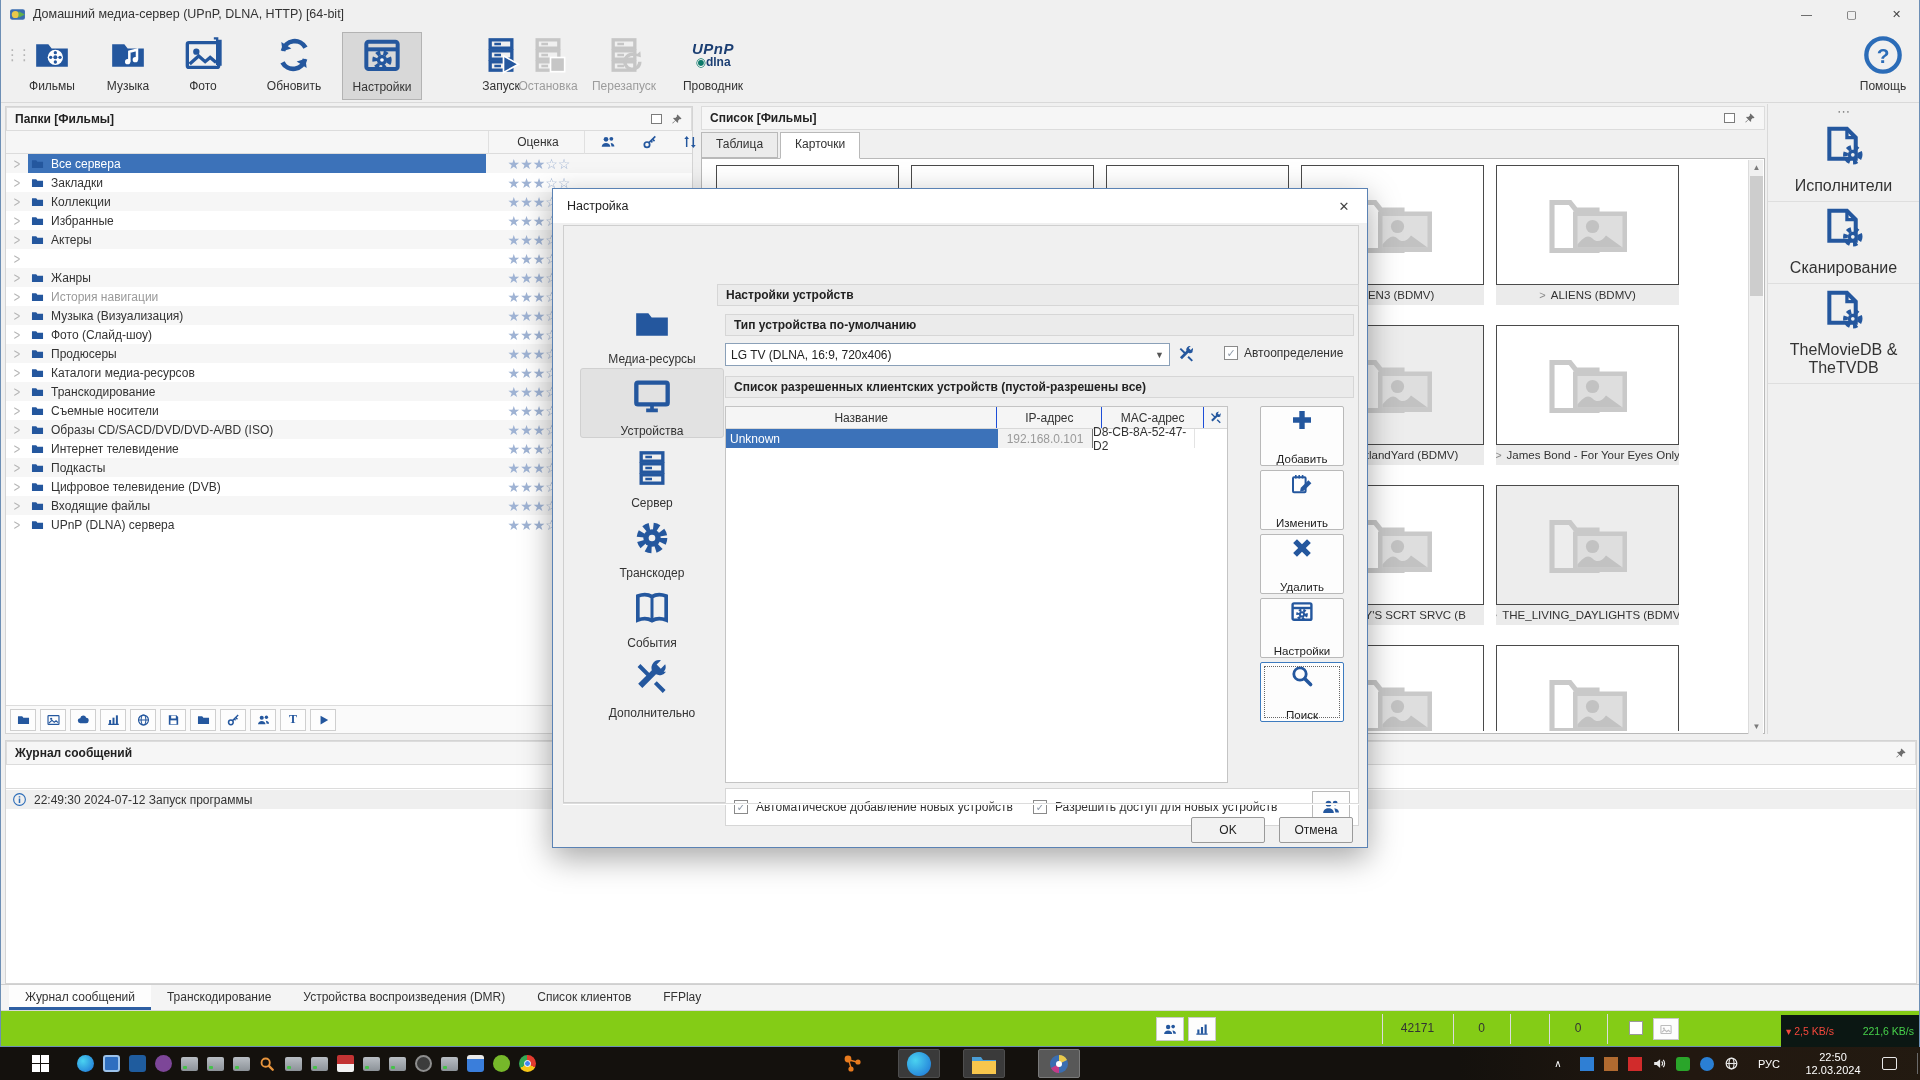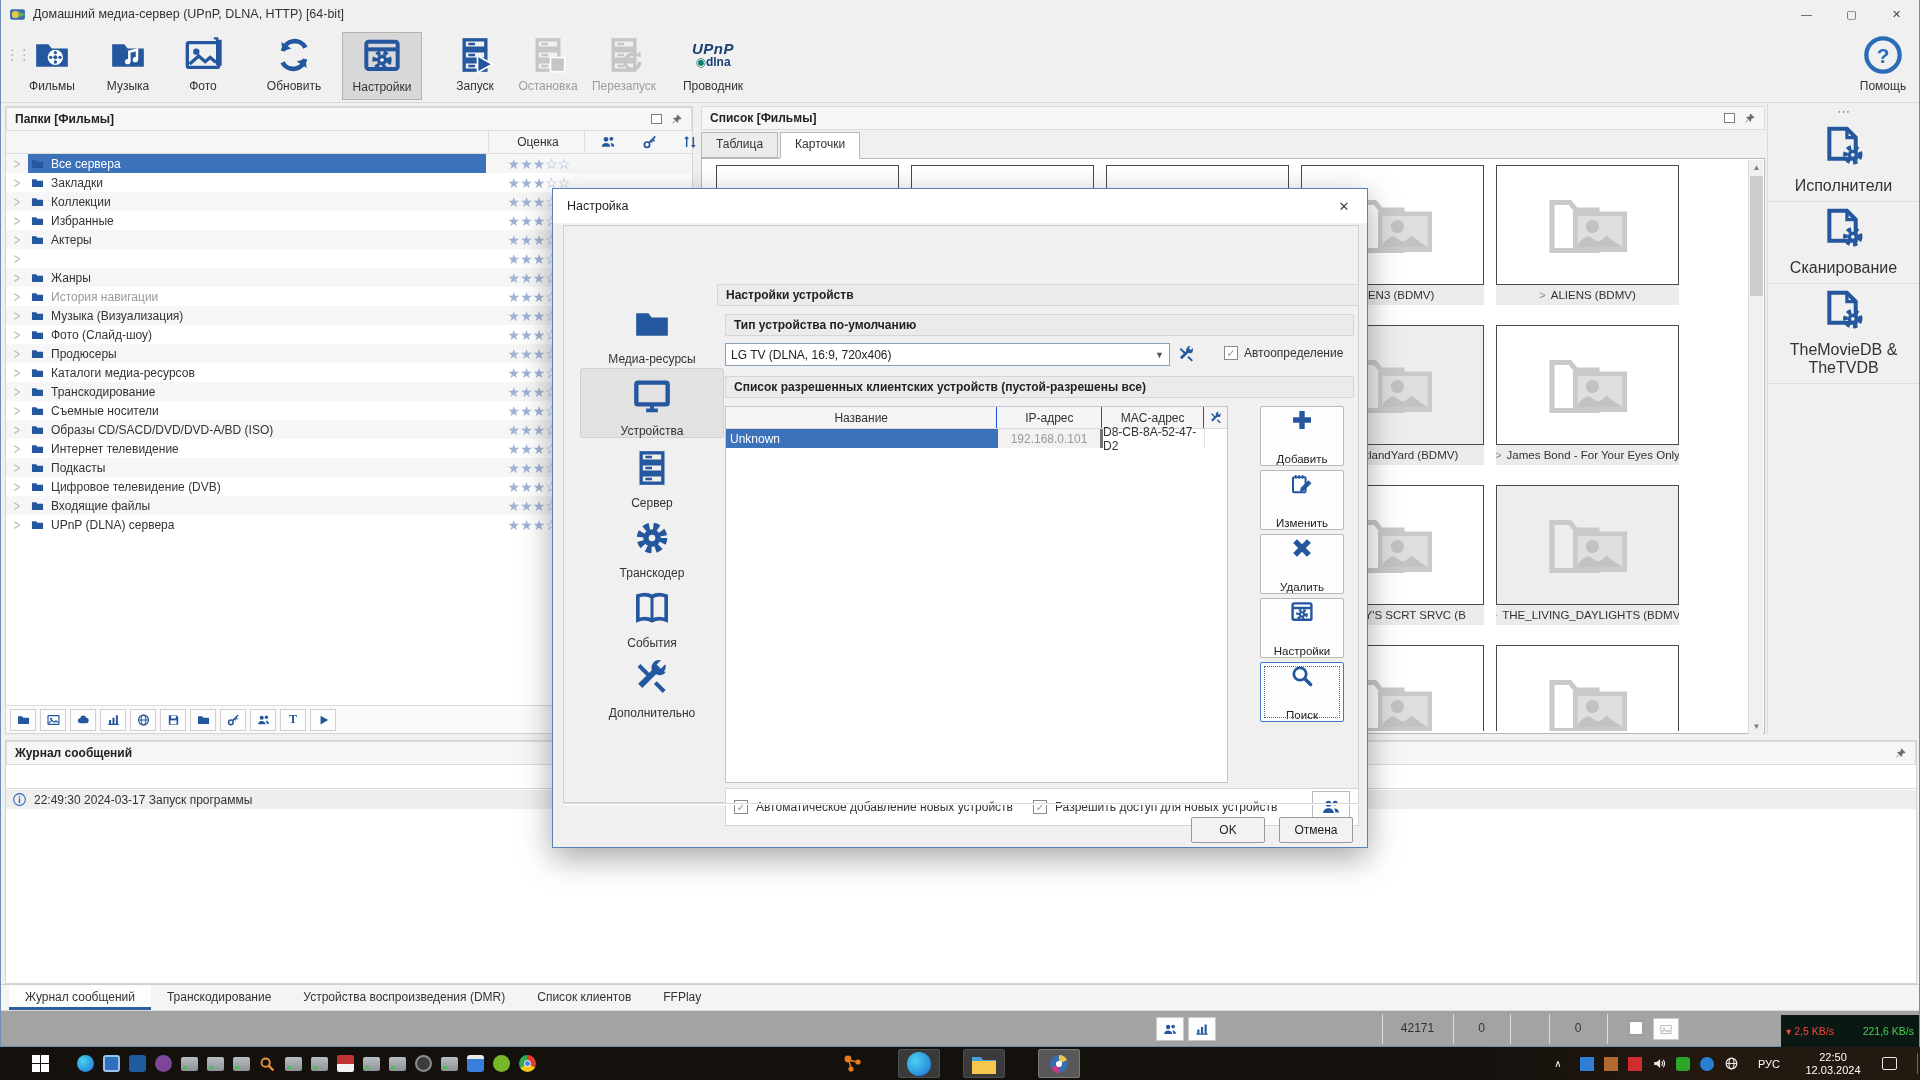--- a/index.html
+++ b/index.html
@@ -79,21 +79,21 @@
   #log .phead{left:0;top:0;width:100%}
   #log .filter{position:absolute;left:0;top:24px;width:100%;height:24px;background:#fff;border-bottom:1px solid #dcdcdc}
   #log .entry{position:absolute;left:0;top:49px;width:100%;height:19px;background:#efefef;display:flex;align-items:center;gap:7px;padding-left:6px;font-size:12px;color:#333}
 
   
   #btabs{position:absolute;left:0;top:984px;width:100%;height:26px;background:#f4f4f4;border-top:1px solid #cfcfcf;display:flex;align-items:stretch;padding-left:8px;font-size:12px;color:#333}
   .btab{padding:5px 16px 0;border-bottom:3px solid transparent}
   .btab.on{border-bottom:3px solid #2e5fa3;background:#fdfdfd}
 
   
-  #status{position:absolute;left:0;top:1010px;width:100%;height:36px;background:#a3a3a3;border-top:1px solid #d9d9d9}
+  #status{position:absolute;left:0;top:1010px;width:100%;height:36px;background:#84cc16;border-top:1px solid #d9d9d9}
   .stbtn{position:absolute;top:6px;width:28px;height:24px;border:1px solid #c9c9c9;background:#fdfdfd;display:flex;align-items:center;justify-content:center}
   .stsep{position:absolute;top:3px;width:1px;height:30px;background:#dcdcdc}
   .stval{position:absolute;top:10px;font-size:12px;color:#333;text-align:center}
   .stcb{position:absolute;top:10px;width:14px;height:14px;border:1px solid #9a9a9a;background:#fff}
   #netmeter{position:absolute;right:0;top:4px;width:138px;height:32px;background:#0b1713;display:flex;align-items:center;justify-content:space-between;padding:0 5px;font-size:10.5px;font-weight:normal}
   #netmeter .dn{color:#f4483c}#netmeter .up{color:#46d14a}
 
   
   #dialog{position:absolute;left:552px;top:188px;width:816px;height:660px;background:#f0f0f0;border:1px solid #5a82b4;box-shadow:0 10px 30px rgba(0,0,0,.35);z-index:50}
   #dialog .dtitle{position:absolute;left:0;top:0;width:100%;height:34px;background:#fff;display:flex;align-items:center;padding-left:14px;font-size:12.5px;color:#222}
@@ -106,21 +106,21 @@
   .dbar{position:absolute;height:22px;background:#ebebeb;border:1px solid #d6d6d6;display:flex;align-items:center;padding-left:8px;font-size:12px;font-weight:bold;color:#222}
   .combo{position:absolute;left:161px;top:117px;width:445px;height:23px;background:#fff;border:1px solid #8aa0b8;font-size:12px;color:#222;display:flex;align-items:center;padding-left:5px}
   .combo .da{margin-left:auto;color:#555;font-size:9px;padding-right:5px}
   .cbrow{display:flex;align-items:center;gap:6px;font-size:12px;color:#333}
   .cb{width:14px;height:14px;border:1px solid #8a8a8a;background:#fff;display:flex;align-items:center;justify-content:center;font-size:11px;color:#8f9aa8;font-weight:bold;font-family:"DejaVu Sans",sans-serif}
   .dtable{position:absolute;left:161px;top:180px;width:503px;height:377px;background:#fff;border:1px solid #c4c4c4}
   .dth{display:flex;height:22px;background:#f5f5f5;border-bottom:1px solid #d8d8d8;font-size:12px;color:#333}
   .dth>div{border-right:1px solid #1d4ed8;display:flex;align-items:center;justify-content:center}
   .dtr{display:flex;height:19px;font-size:12px}
   .dtr .c1{width:272px;background:#3C72B9;color:#fff;display:flex;align-items:center;padding-left:4px}
-  .dtr .c2{width:105px;background:#f2f2f2;color:#9a9a9a;display:flex;align-items:center;justify-content:center;border-right:3px solid #737373}
+  .dtr .c2{width:95px;background:#f2f2f2;color:#9a9a9a;display:flex;align-items:center;justify-content:center;border-right:1px solid #737373}
   .dtr .c3{width:102px;color:#333;display:flex;align-items:center;justify-content:center;border-right:1px solid #e3e3e3}
   .abtn{position:absolute;left:696px;width:84px;height:60px;background:#fdfdfd;border:1px solid #b9b9b9;border-radius:2px;display:flex;flex-direction:column;align-items:center;justify-content:center;gap:21px}
   .abtn .alab{font-size:11.5px;color:#222}
   .abtn.focus{border:1px solid #3d7bbf;outline:1px dotted #666;outline-offset:-5px}
   .dcheck{position:absolute;left:161px;top:562px;width:634px;height:38px;background:#fff;border:1px solid #d6d6d6;display:flex;align-items:center;padding:0 8px;gap:8px}
   .pplbtn{margin-left:auto;width:38px;height:32px;border:1px solid #b9b9b9;background:#fdfdfd;display:flex;align-items:center;justify-content:center}
   .groove{position:absolute;left:10px;top:614px;width:796px;height:2px;border-top:1px solid #dcdcdc;border-bottom:1px solid #fff}
   .dlgbtn{position:absolute;top:628px;width:74px;height:26px;background:#f2f2f2;border:1px solid #9a9a9a;border-radius:2px;font-size:12px;color:#222;display:flex;align-items:center;justify-content:center}
 
   
@@ -330,21 +330,21 @@
 
     <div class="tbtn active" style="left:341px">
       <span class="tic">
           <svg class="ic" width="44" height="40" viewBox="0 0 24 24" fill="#24579E" color="#24579E">
             <use href="#i-gearwin"></use>
           </svg>
         </span>
       <span class="tlab">Настройки</span>
     </div>
 
-    <div class="tbtn" style="left:434px">
+    <div class="tbtn" style="left:460px">
       <span class="tic">
           <svg class="ic" width="42" height="40" viewBox="0 0 24 24" fill="#24579E" color="#24579E">
             <use href="#i-server"></use>
             <path d="M13.5 12.5l9 5-9 5z" fill="#24579E" stroke="#fff" stroke-width="1"></path>
           </svg>
         </span>
       <span class="tlab">Запуск</span>
     </div>
 
     <div class="tbtn disabled" style="left:507px">
@@ -1037,21 +1037,21 @@
         <svg class="ic pinbtn" viewBox="0 0 24 24" fill="#6e6e6e">
             <use href="#i-pin"></use>
           </svg>
       </span>
     </div>
     <div class="filter"></div>
     <div class="entry">
       <svg class="ic" width="15" height="15" viewBox="0 0 24 24" color="#2b6cb8">
           <use href="#i-info"></use>
         </svg>
-      <span>22:49:30 2024-03-17 Запуск программы</span>
+      <span>22:49:30 2024-07-12 Запуск программы</span>
     </div>
   </div>
 
   <div id="btabs">
 
       <div class="btab on"><span>Журнал сообщений</span></div>
 
       <div class="btab"><span>Транскодирование</span></div>
 
       <div class="btab"><span>Устройства воспроизведения (DMR)</span></div>

